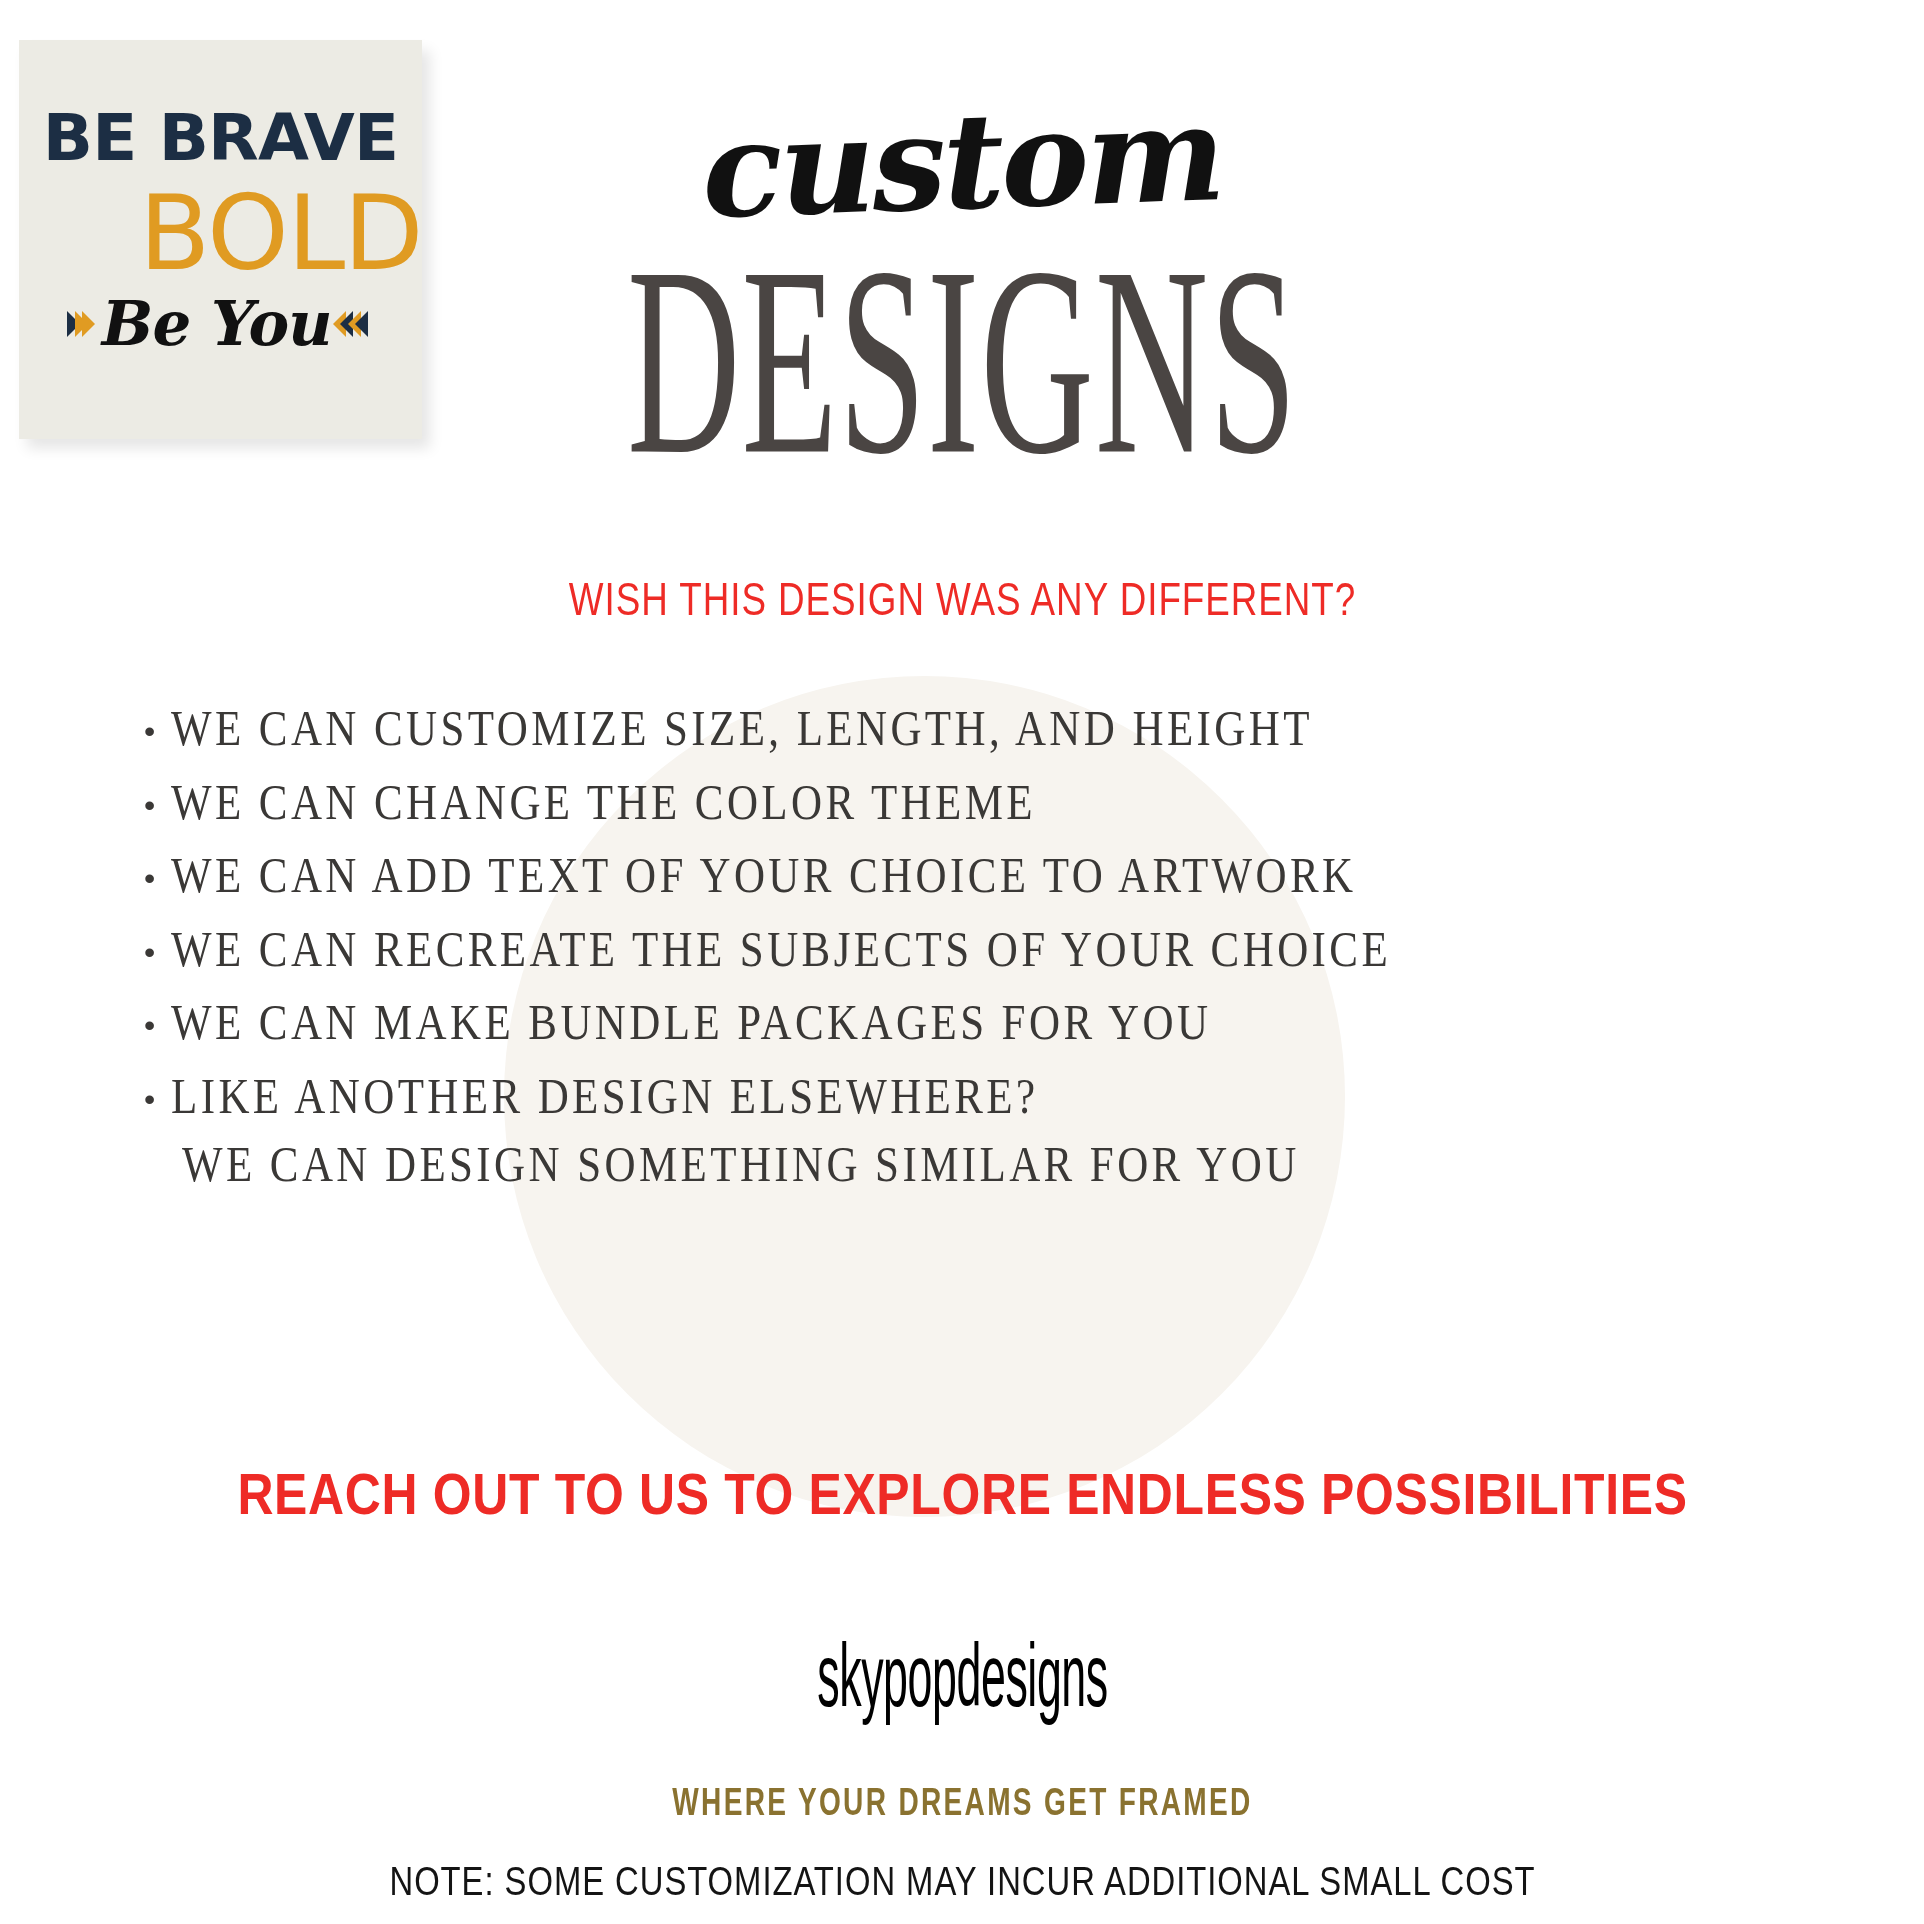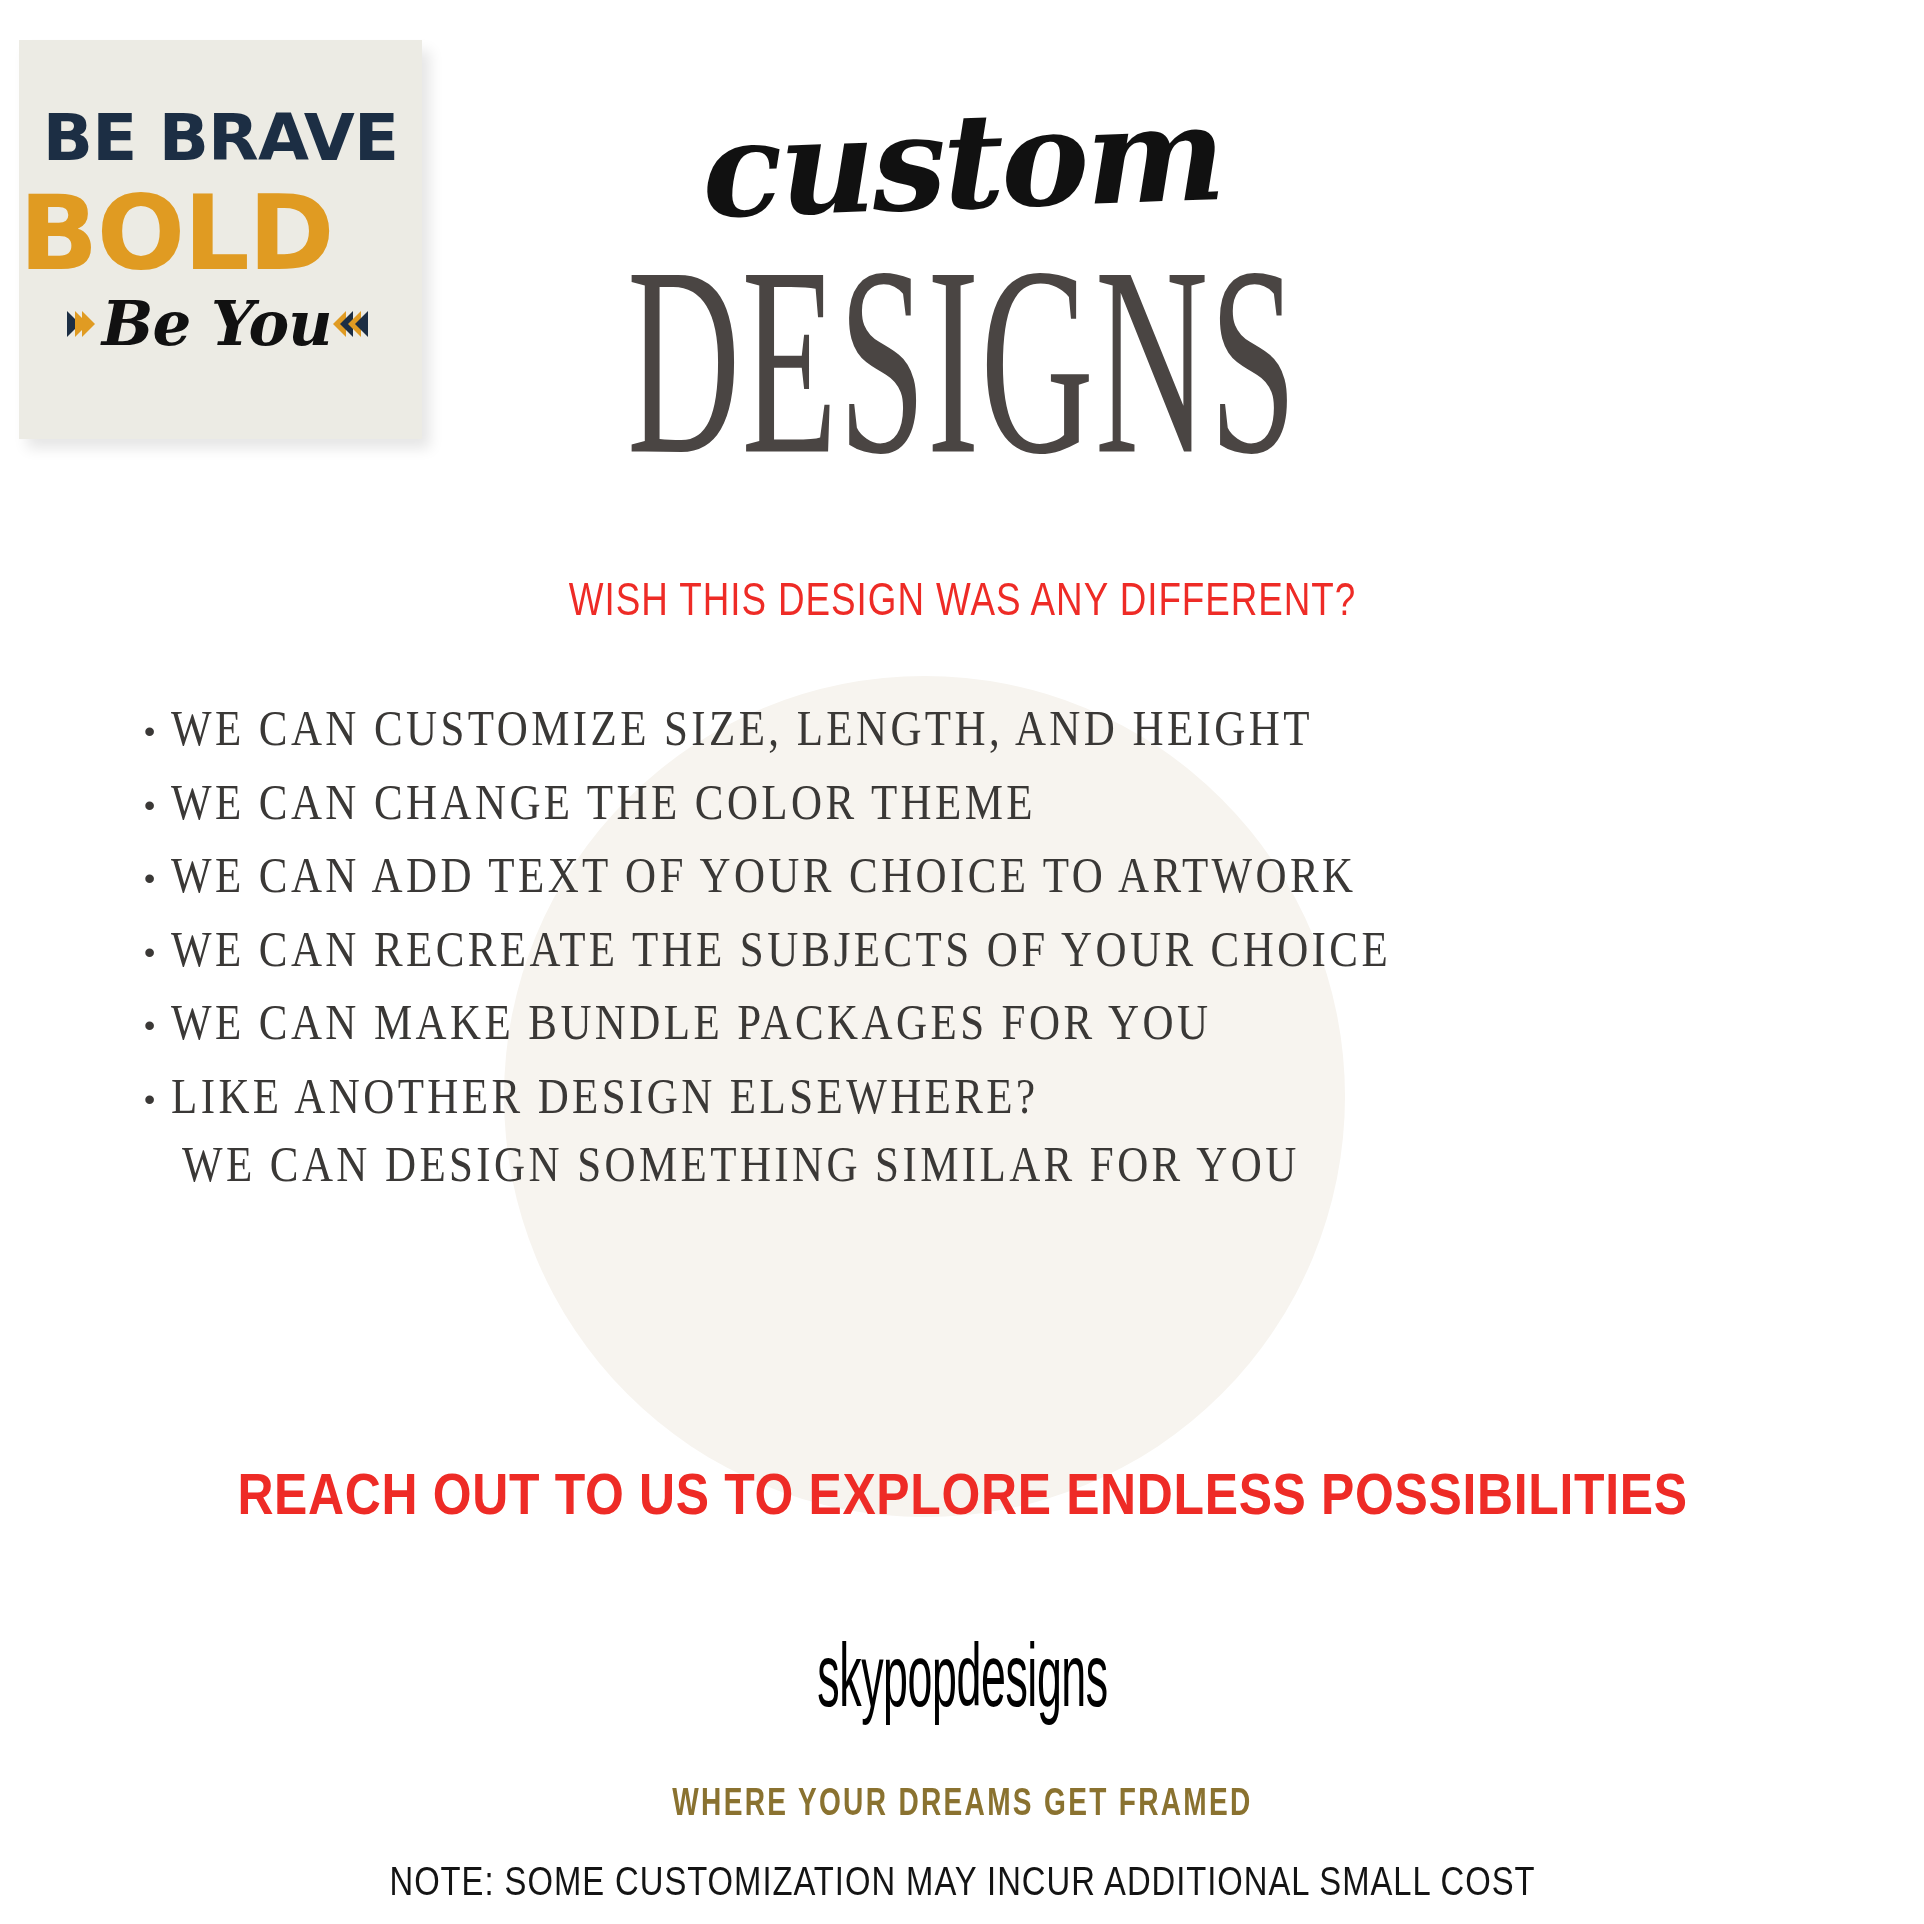--- a/index.html
+++ b/index.html
@@ -54,23 +54,23 @@
     font-size: 64px;
     line-height: 1;
     letter-spacing: -0.8px;
     color: #1c2e44;
     transform: scaleX(1.03);
   }
   .tc-line2 {
     position: absolute;
     left: 0; right: 0;
     top: 141px;
-    text-align: left;
+    text-align: right;
     font-family: "DejaVu Sans", sans-serif;
-    font-weight: 700;
+    font-weight: 400;
     font-size: 104px;
     line-height: 1;
     letter-spacing: -1.6px;
     color: #e09b22;
   }
   .tc-line3row {
     position: absolute;
     left: 0; right: 0;
     top: 253px;
     display: flex;

